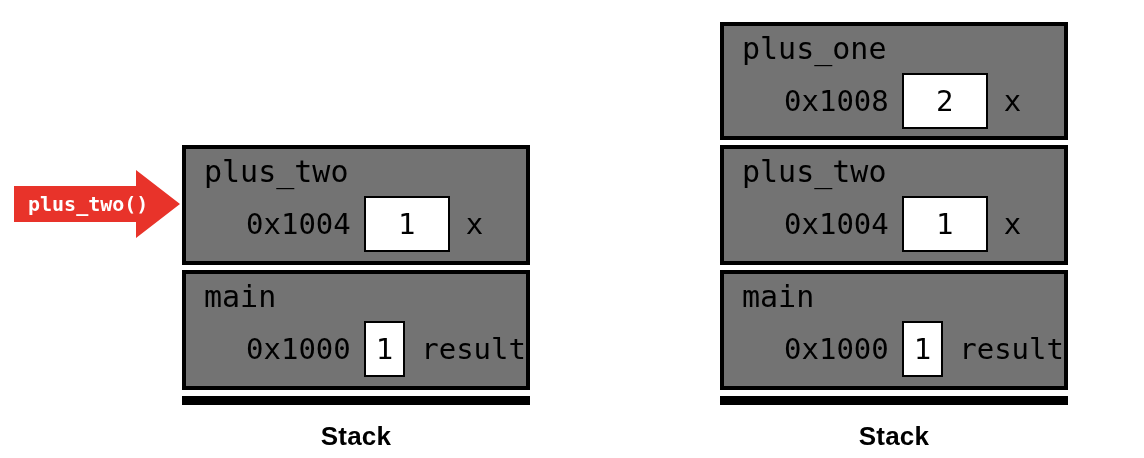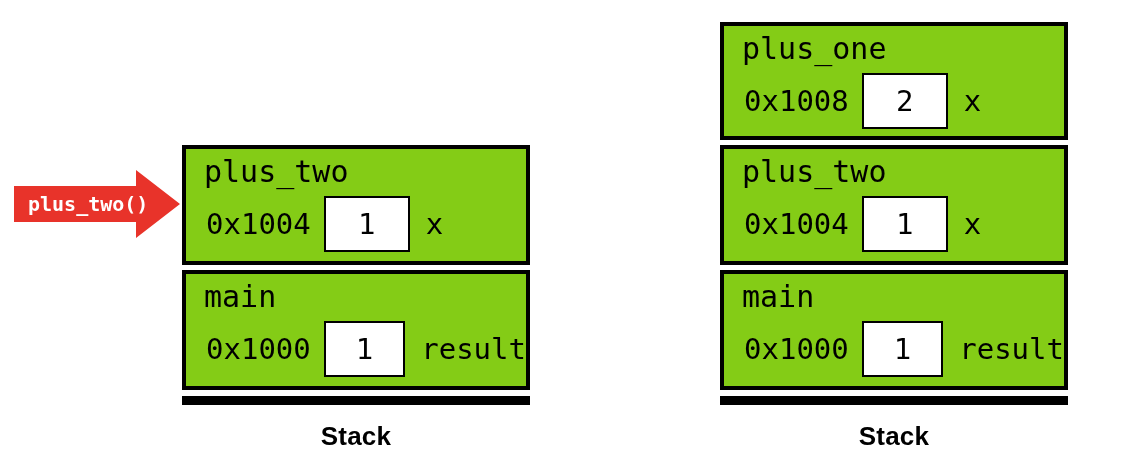--- a/index.html
+++ b/index.html
@@ -12,40 +12,41 @@
   }
   .stage{position:absolute;left:0;top:0;width:1144px;height:458px;}
 
   
   .stack{position:absolute;}
   .frames{display:flex;flex-direction:column;gap:5px;}
 
   .frame{
     box-sizing:border-box;
     border:4px solid #000000;
-    background:#84cc16;
+    background:#737373;
     position:relative;
   }
   .frame-name{
     font-family:"DejaVu Sans Mono", monospace;
     font-size:30px;
     line-height:30px;
     color:#000000;
     position:absolute;
     left:18px;
     top:8px;
     white-space:pre;
   }
   .slot-row{
     position:absolute;
     left:0;right:0;
     top:46px;
     height:58px;
     display:flex;
     align-items:center;
+    padding-left:40px;
   }
   .addr{
     font-family:"DejaVu Sans Mono", monospace;
     font-size:29px;
     line-height:29px;
     color:#000000;
     margin-left:20px;
     white-space:pre;
   }
   .valbox{

